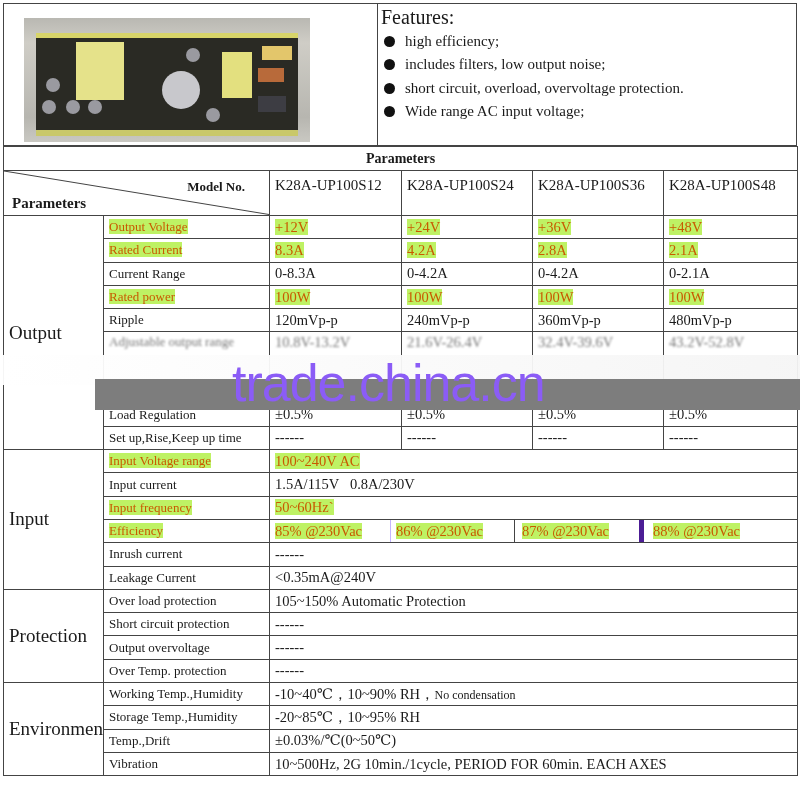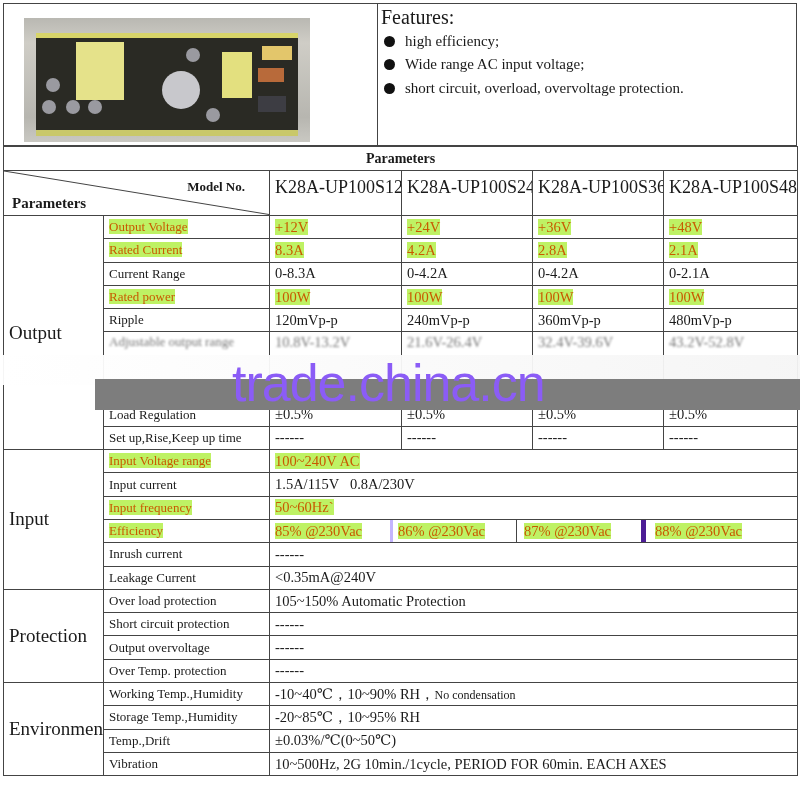--- a/index.html
+++ b/index.html
@@ -23,21 +23,21 @@
   .features .f { position:relative; padding-left:24px; white-space:nowrap; }
   .features .f .dot { position:absolute; left:3px; top:6px; width:11px; height:11px; border-radius:50%; background:#111; }
 
   table.spec { position:absolute; left:3px; top:146px; width:794px; border-collapse:collapse; table-layout:fixed; font-size:13px; }
   table.spec td { border:1px solid #444; padding:0 5px; height:22.3px; white-space:nowrap; overflow:hidden; }
   .hdr { text-align:center; font-weight:bold; font-size:14px; height:23px !important; }
   .diag { position:relative; height:44px !important; padding:0 !important;text-decoration:underline; }
   .diag .line { position:absolute; left:0; top:0; width:268px; height:44px; }
   .diag .mno { position:absolute; right:24px; top:8px; font-weight:bold; font-size:13px; }
   .diag .par { position:absolute; left:8px; bottom:3px; font-weight:bold; font-size:15px; }
-  .model { vertical-align:top; padding-top:6px !important; font-size:18px;margin-left:44px; }
+  .model { vertical-align:top; padding-top:6px !important; font-size:15px;margin-left:44px; }
   .grp { font-size:19px; }
   .val { font-size:14.5px; }
   .hl { background:#bef264; color:#c85a00; }
   .blurred { color:#777; filter:blur(1.2px); }
   .wm { position:absolute; left:0; top:355px; width:800px; height:55px; }
   .wm .fade { position:absolute; left:0; top:0; width:800px; height:30px;
               background:linear-gradient(to right, rgba(255,255,255,0.95), rgba(245,245,245,0.95)); }
   .wm .band { position:absolute; left:95px; top:24px; width:705px; height:31px; background:#7d7d7d; }
   .wm .txt { position:absolute; left:232px; top:2px; font-family:"Liberation Sans","DejaVu Sans",sans-serif; font-size:52px; color:#8b5cf6; letter-spacing:-1px; line-height:52px; }
   .small { font-size:12px; }
@@ -61,22 +61,23 @@
         <div class="ind"></div>
         <div class="ind2"></div>
     </div>
   </div>
   <div class="divider"></div>
 </div>
 
 <div class="features">
   <div class="ttl">Features:</div>
   <div class="f"><span class="dot"></span><span>high efficiency;</span></div>
+  <div class="f"><span class="dot"></span><span>includes filters, low output noise;</span></div>
+  <div class="f"><span class="dot"></span><span>short circuit, overload, overvoltage protection.</span></div>
   <div class="f"><span class="dot"></span><span>Wide range AC input voltage;</span></div>
-  <div class="f"><span class="dot"></span><span>short circuit, overload, overvoltage protection.</span></div>
 </div>
 
 <table class="spec">
   <colgroup>
     <col style="width:100px">
       <col style="width:166px">
       <col style="width:132px">
       <col style="width:131px">
       <col style="width:131px">
       <col style="width:134px">
@@ -167,21 +168,21 @@
     <td colspan="4" class="val" style="white-space:pre">1.5A/115V   0.8A/230V</td>
   </tr>
   <tr>
     <td><span class="hl">Input frequency</span></td>
     <td colspan="4" class="val"><span class="hl">50~60Hz`</span></td>
   </tr>
   <tr>
     <td><span class="hl">Efficiency</span></td>
     <td colspan="4" style="padding:0">
       <div style="display:flex;height:22px;align-items:center">
-        <div style="width:115px;padding-left:5px;border-right:3px solid #c4b5fd;height:22px;line-height:22px" class="val"><span class="hl">85% @230Vac</span></div>
+        <div style="width:115px;padding-left:5px;border-right:1px solid #c4b5fd;height:22px;line-height:22px" class="val"><span class="hl">85% @230Vac</span></div>
         <div style="width:118px;padding-left:5px;border-right:1px solid #444;height:22px;line-height:22px" class="val"><span class="hl">86% @230Vac</span></div>
         <div style="width:117px;padding-left:7px;border-right:5px solid #4c1d95;height:22px;line-height:22px" class="val"><span class="hl">87% @230Vac</span></div>
         <div style="flex:1;padding-left:9px;height:22px;line-height:22px" class="val"><span class="hl">88% @230Vac</span></div>
       </div>
     </td>
   </tr>
   <tr>
     <td>Inrush current</td>
     <td colspan="4" class="val">------</td>
   </tr>

